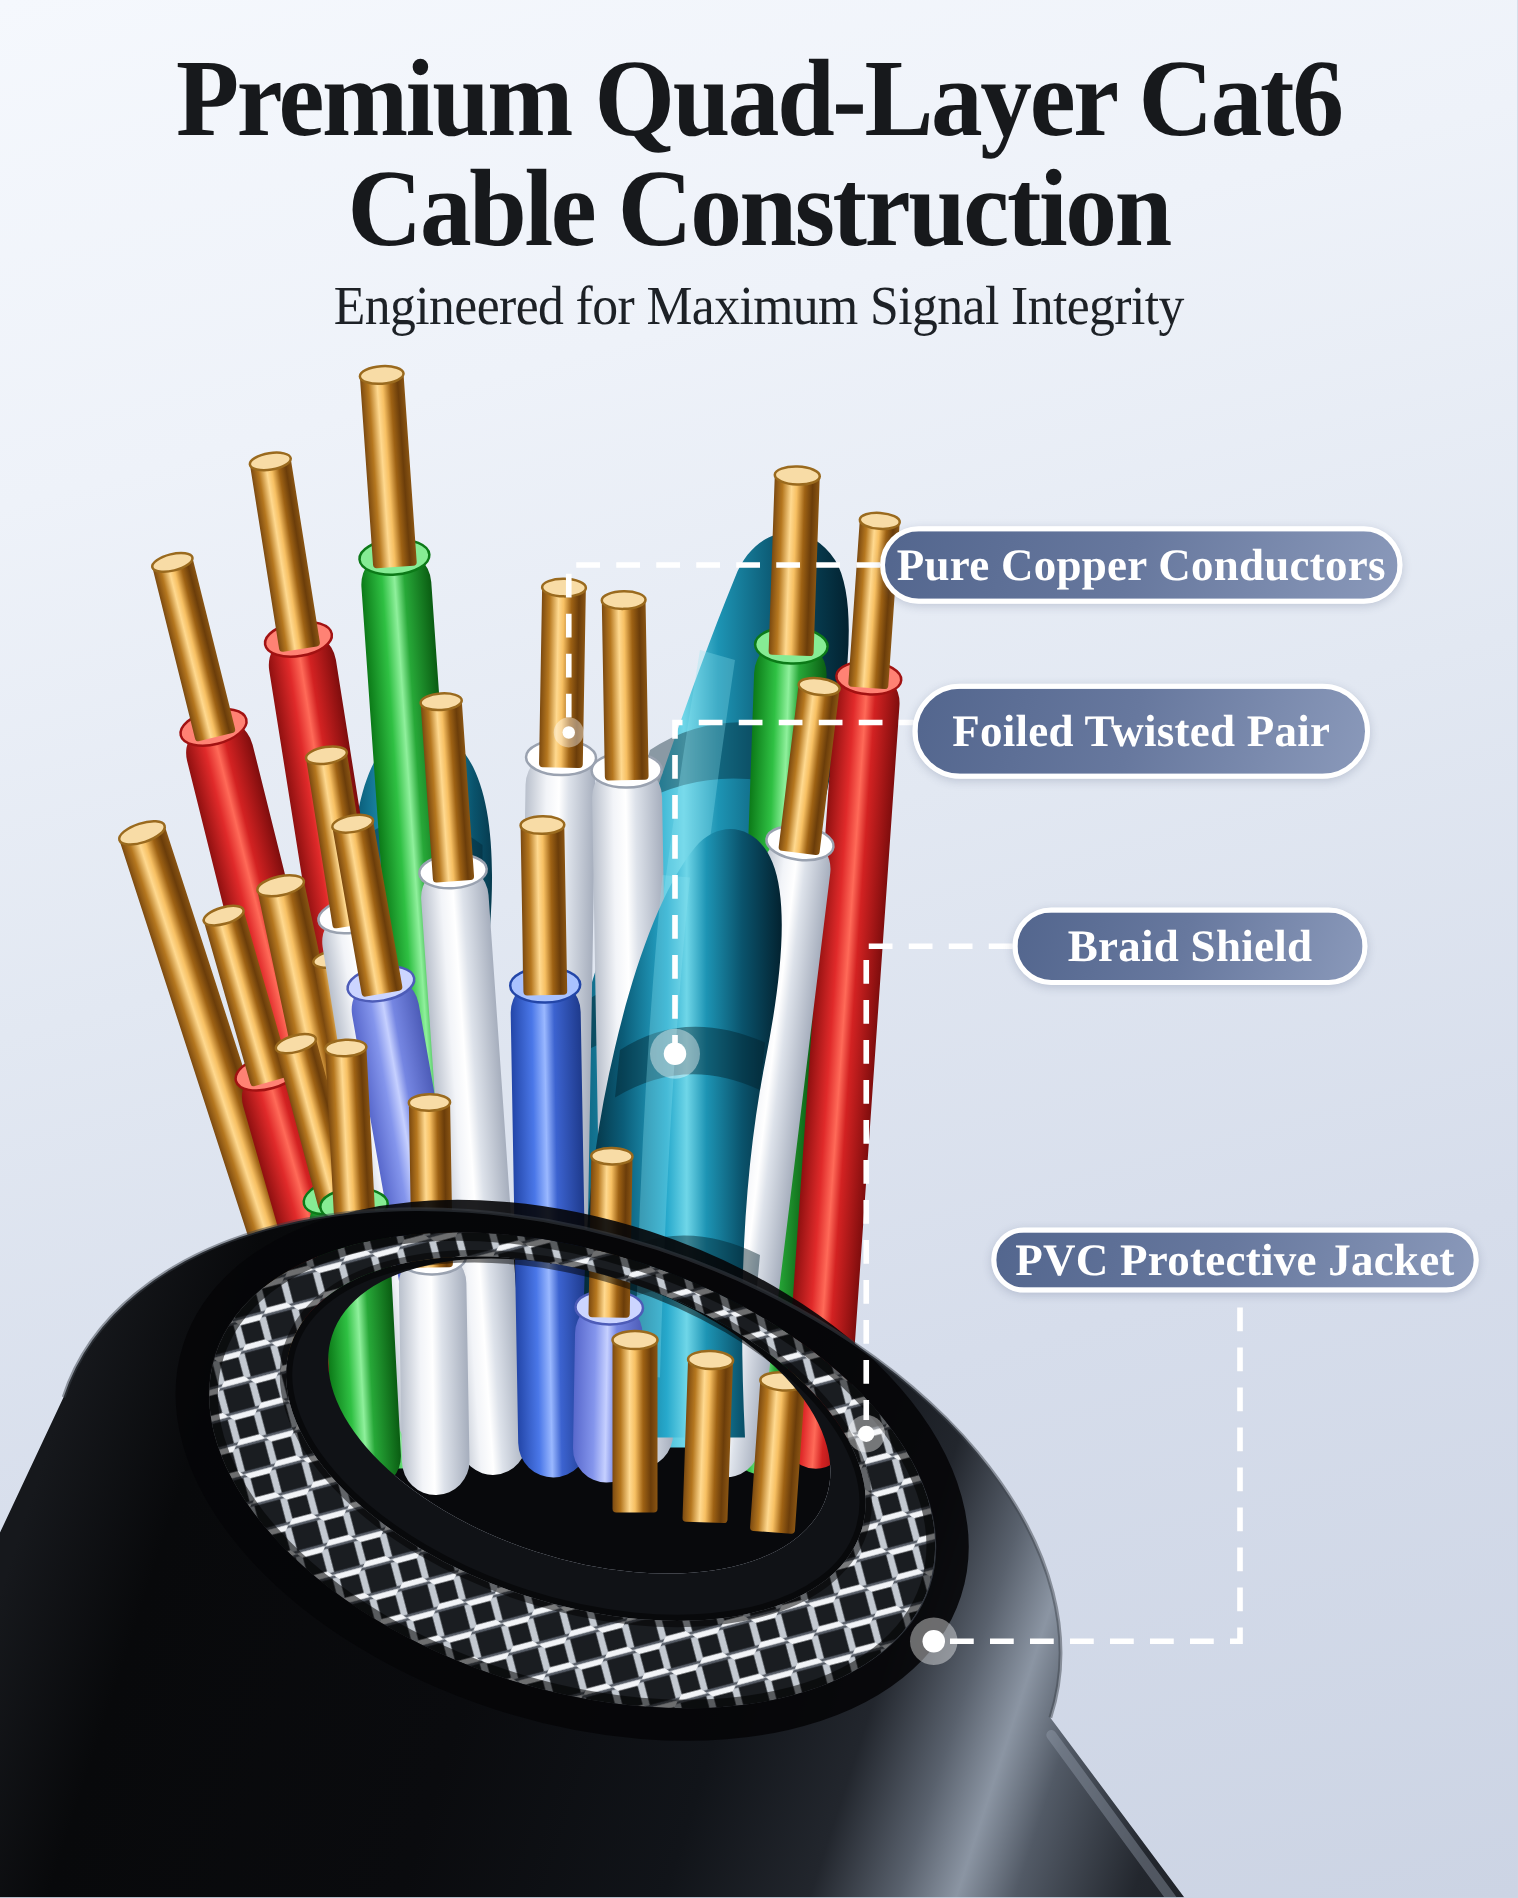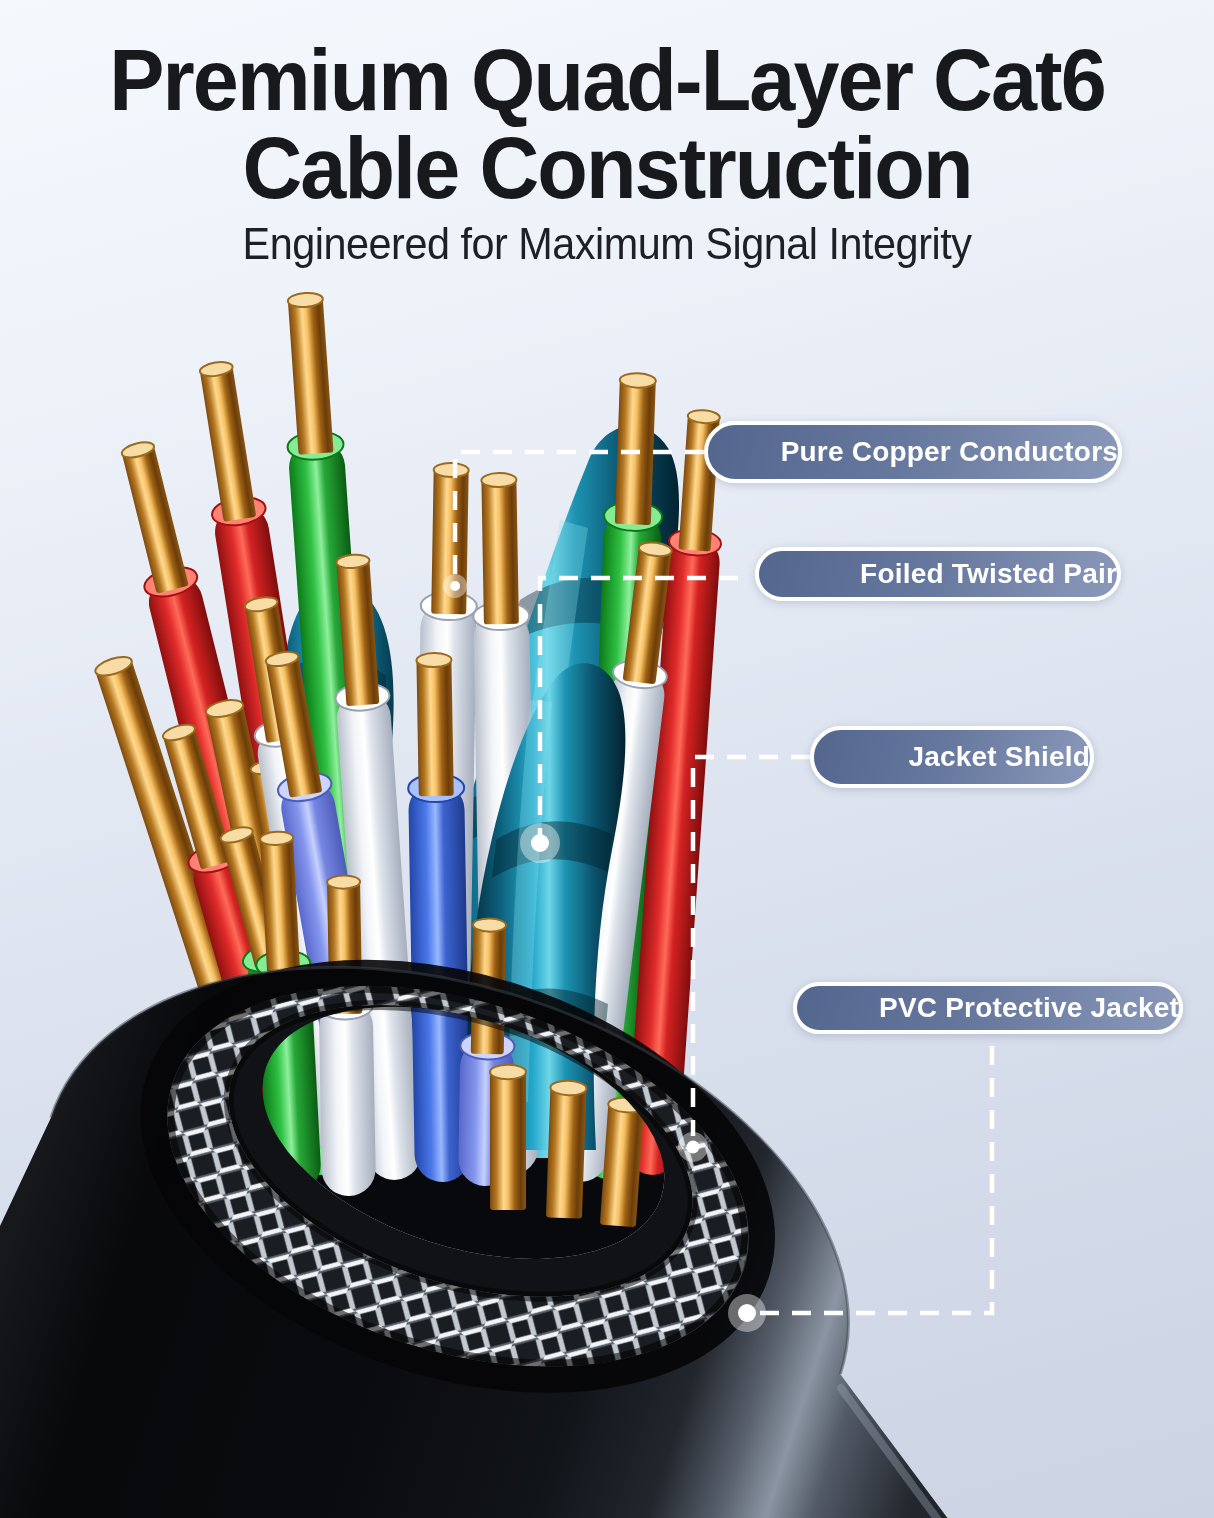--- a/index.html
+++ b/index.html
@@ -1,35 +1,35 @@
 <!DOCTYPE html>
 <html><head>
 <meta charset="utf-8">
 <style>
   html,body{margin:0;padding:0;background:#cdd5e4;}
   .stage{
     position:relative;width:1214px;height:1518px;margin:0 auto;overflow:hidden;
     background:linear-gradient(165deg,#f5f8fd 0%,#eef2f9 22%,#e2e8f2 45%,#d6ddeb 70%,#ccd4e4 100%);
-    font-family:Liberation Sans, sans-serif;
+    font-family:Liberation Serif, serif;
   }
   .title{
     position:absolute;top:36px;left:0;right:0;margin:0;text-align:center;
     font-size:88px;line-height:1.0;font-weight:700;color:#17191c;letter-spacing:-2px;
     transform:scaleX(.94);transform-origin:50% 0;
   }
   .subtitle{
     position:absolute;top:219px;left:0;right:0;margin:0;text-align:center;
     font-size:44px;font-weight:500;color:#1d2126;letter-spacing:-.5px;
     transform:scaleX(.94);transform-origin:50% 0;
   }
   svg.layer{position:absolute;left:0;top:0;width:1214px;height:1518px;}
   .pill{
-    position:absolute;display:flex;align-items:center;justify-content:flex-end;box-sizing:border-box;
+    position:absolute;display:flex;align-items:center;justify-content:center;box-sizing:border-box;
     border:4px solid #ffffff;border-radius:60px;color:#ffffff;
-    font-size:28px;font-weight:700;letter-spacing:.2px;white-space:nowrap;
+    font-size:36px;font-weight:700;letter-spacing:.2px;white-space:nowrap;
     background:linear-gradient(105deg,#53668e 0%,#67789e 48%,#8a99ba 100%);
     box-shadow:0 2px 8px rgba(60,75,110,.22);
   }
 </style>
 </head>
 <body>
 
 <div class="stage">
 
   <h1 class="title"><span>Premium Quad-Layer Cat6</span><br><span>Cable Construction</span></h1>
@@ -301,23 +301,23 @@
       <circle cx="693" cy="1147" r="15" opacity=".4"></circle>
       <circle cx="693" cy="1147" r="6.5"></circle>
       <circle cx="747" cy="1313" r="19" opacity=".4"></circle>
       <circle cx="747" cy="1313" r="9"></circle>
     </g>
   </svg>
 
   <div class="pill" style="left:704px;top:421px;width:418px;height:62px">
     <span>Pure Copper Conductors</span>
   </div>
-  <div class="pill" style="left:755px;top:547px;width:366px;height:54px">
+  <div class="pill" style="left:730px;top:547px;width:366px;height:76px">
     <span>Foiled Twisted Pair</span>
   </div>
   <div class="pill" style="left:810px;top:726px;width:284px;height:62px">
-    <span>Jacket Shield</span>
+    <span>Braid Shield</span>
   </div>
   <div class="pill" style="left:793px;top:982px;width:390px;height:52px">
     <span>PVC Protective Jacket</span>
   </div>
 
 </div>
 
 </body></html>

